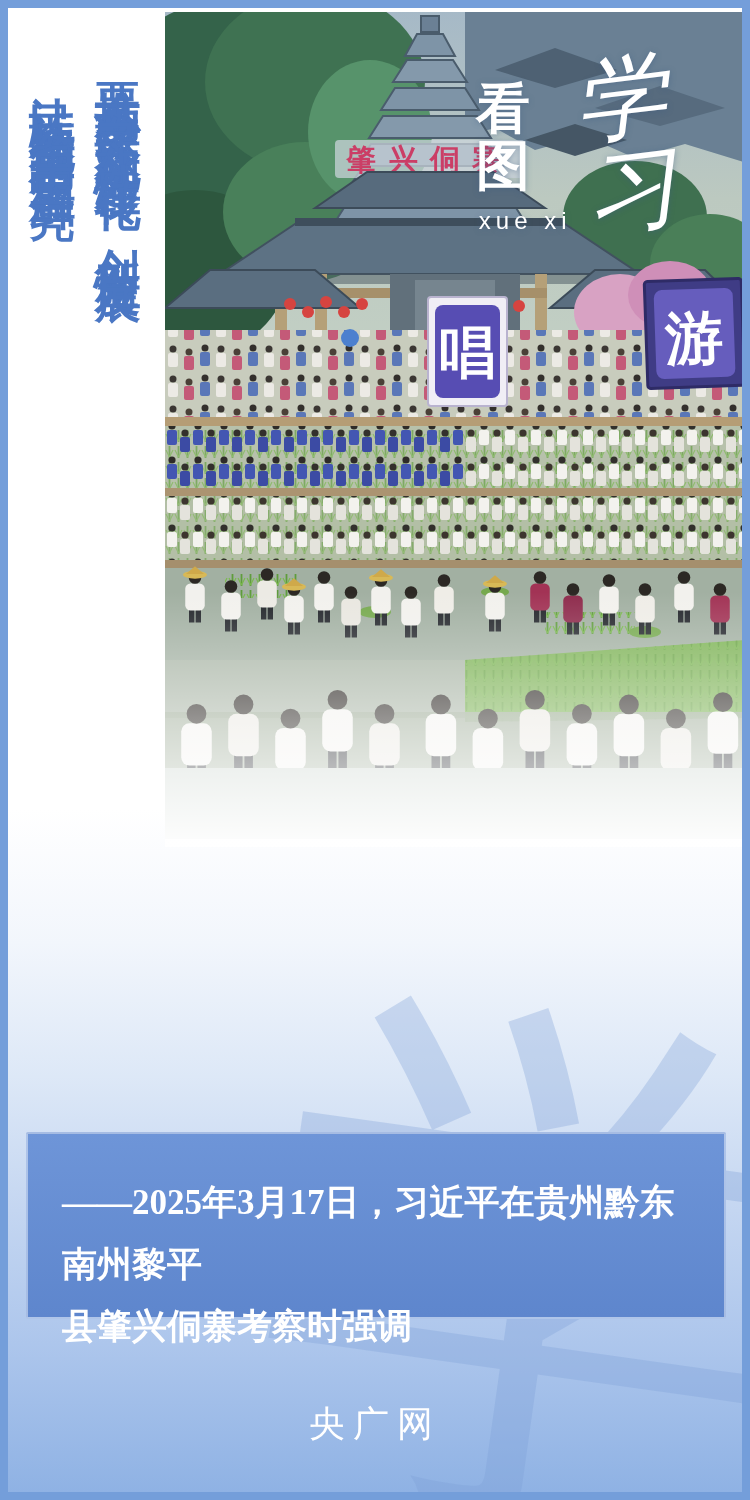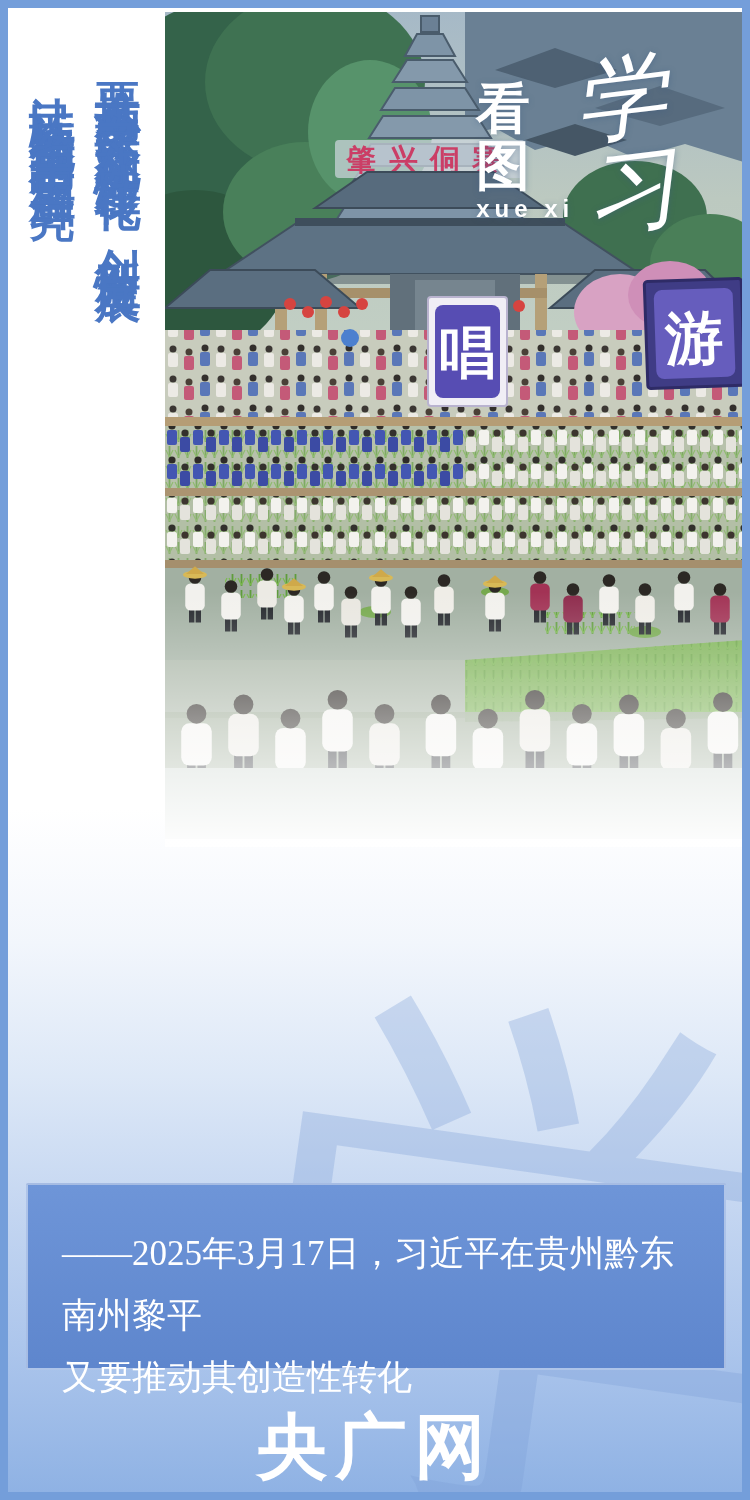--- a/index.html
+++ b/index.html
@@ -46,57 +46,57 @@
   .headline .col2{text-indent:14px;}
   
   .logo{
     position:absolute; left:468px; top:44px; z-index:4;
     display:flex; align-items:flex-start; gap:6px;
     color:#ffffff;
     text-shadow:0 1px 6px rgba(60,90,130,.45);
   }
   .logo .kantu-wrap{display:flex;flex-direction:column;align-items:center;margin-top:28px;}
   .logo .kantu{font-size:54px;font-weight:900;letter-spacing:2px;line-height:1.05;}
-  .logo .pinyin{font-size:24px;font-weight:700;letter-spacing:5px;margin-top:2px;}
+  .logo .pinyin{font-size:24px;font-weight:400;letter-spacing:5px;margin-top:14px;}
   .logo .script{
     font-family:"DejaVu Serif", serif;
     font-style:italic;font-weight:400;
     font-size:92px;line-height:1;
     transform:rotate(-7deg) translateY(-4px);
   }
   
   .body-text{
     position:absolute; left:175px; top:822px; width:550px;
     z-index:3;
     font-family:"Liberation Serif","DejaVu Serif",serif;
     font-size:32px; line-height:56px;
     color:#141414;
     text-align:justify;
   }
   
   .quote-box{
-    position:absolute; left:18px; top:1175px; width:700px; height:187px;
+    position:absolute; left:18px; top:1124px; width:700px; height:187px;
     box-sizing:border-box;
     z-index:3;
     background:linear-gradient(180deg,#6e95d8,#5e86cd);
     border:2px solid rgba(255,255,255,0.45);
     border-radius:2px;
     padding:38px 34px 0 34px;
     color:#ffffff;
     font-family:"Liberation Serif","DejaVu Serif",serif;
-    font-weight:400;
+    font-weight:700;
     font-size:35px; line-height:62px;
   }
   
   .footer-logo{
     position:absolute; left:0; top:1392px; width:100%;
     z-index:3;
     text-align:center;
     color:#ffffff;
-    font-weight:700; font-size:71px; letter-spacing:8px;
+    font-weight:400; font-size:36px; letter-spacing:8px;
   }
   svg text{font-family:"Liberation Serif","DejaVu Serif",serif;}
 </style>
 </head>
 <body>
 
 <div class="poster">
 
   <div class="watermark">学</div>
 
@@ -323,18 +323,18 @@
     <div class="kantu-wrap">
       <div class="kantu">看图</div>
       <div class="pinyin">xue xi</div>
     </div>
     <div class="script">学习</div>
   </div>
 
 
   <div class="quote-box">
     <div>——2025年3月17日，习近平在贵州黔东南州黎平</div>
-    <div>又要推动其创造性转化</div>
+    <div>县肇兴侗寨考察时强调</div>
   </div>
 
   <div class="footer-logo">央广网</div>
 
 </div>
 
 </body></html>

